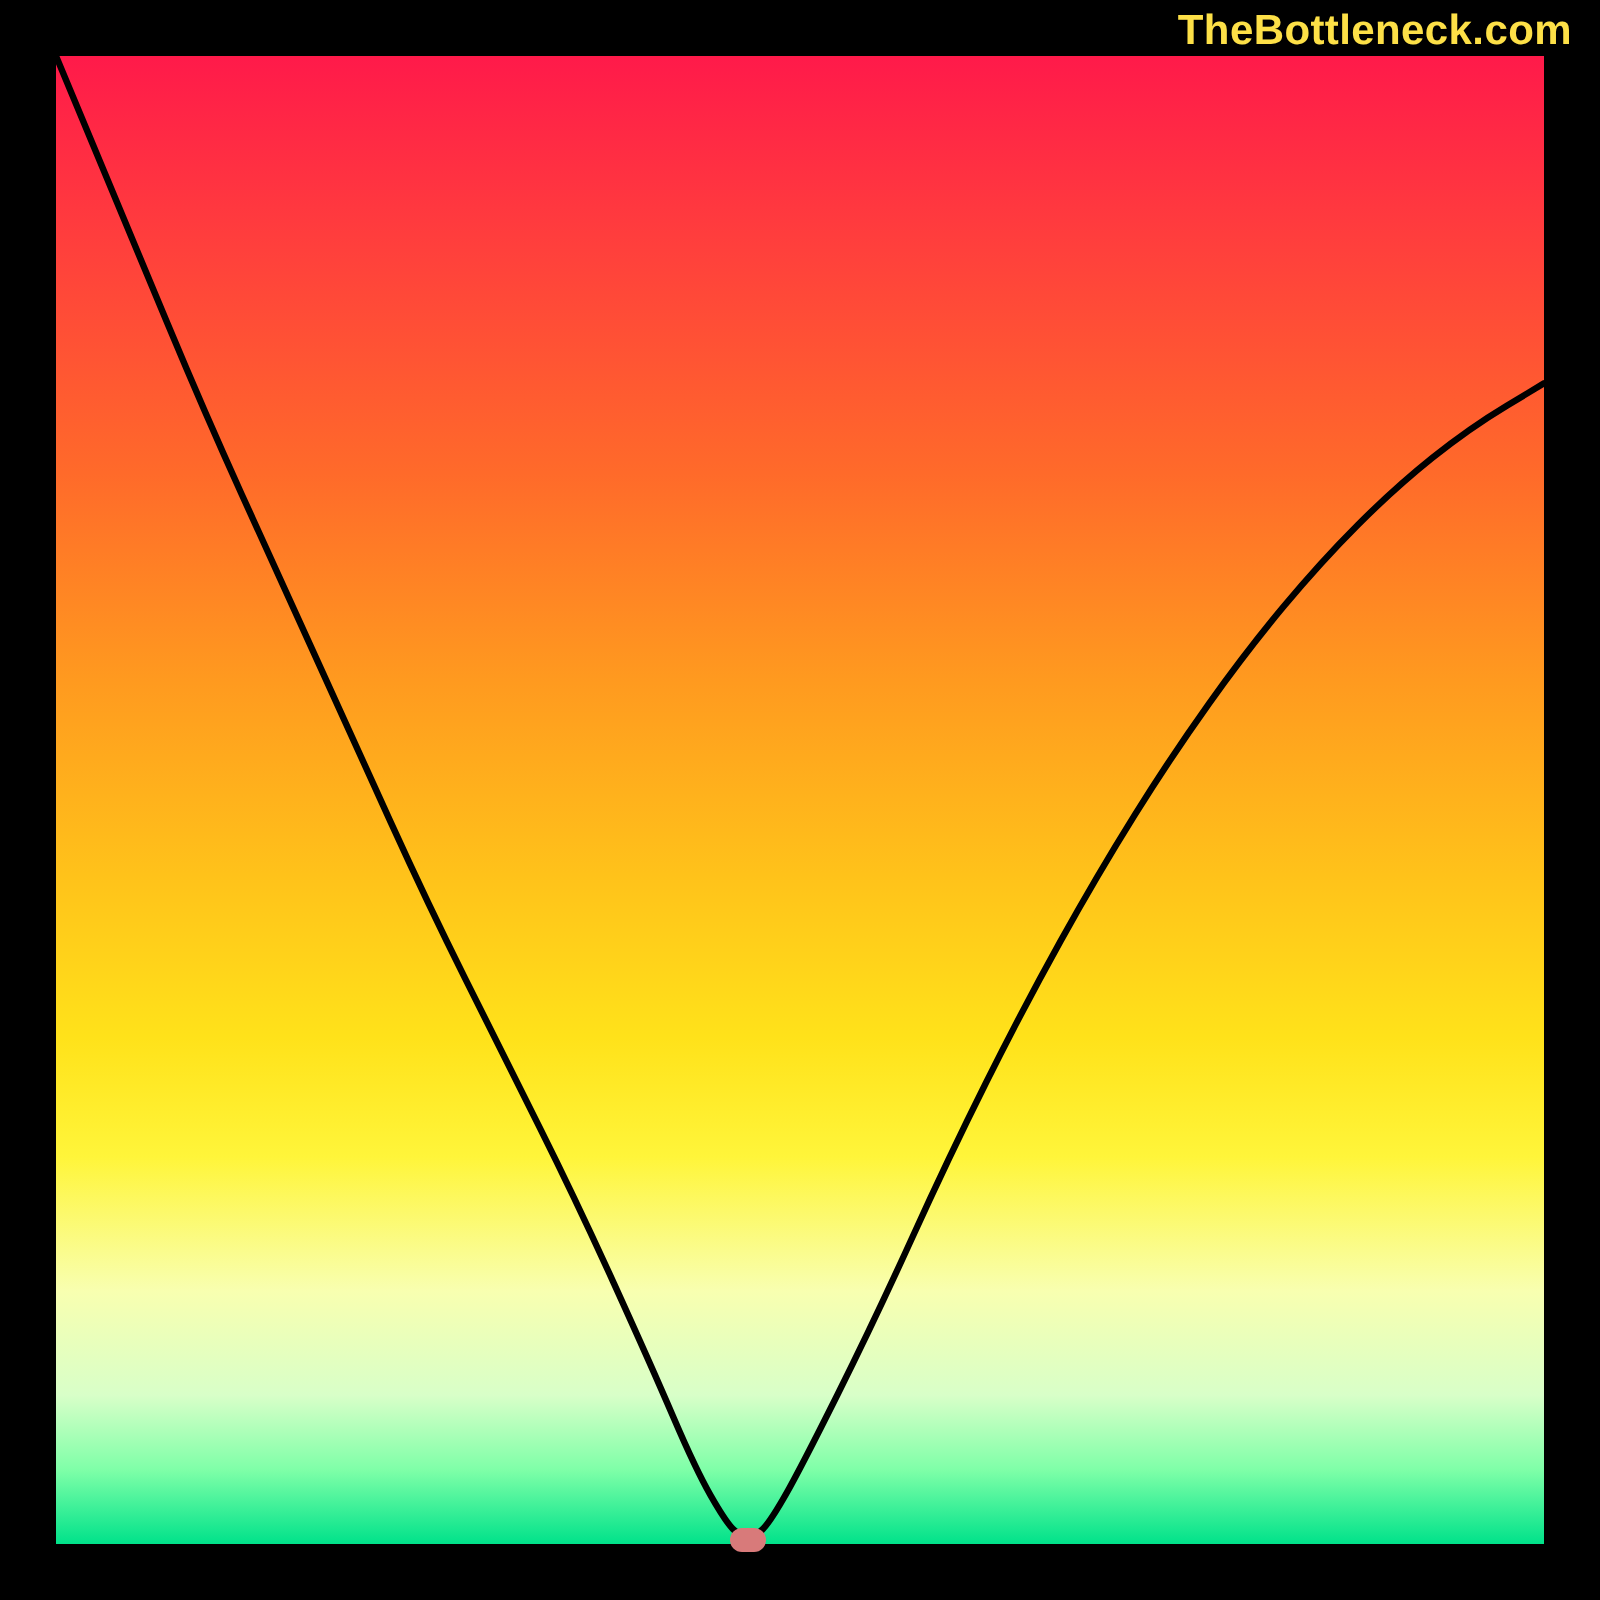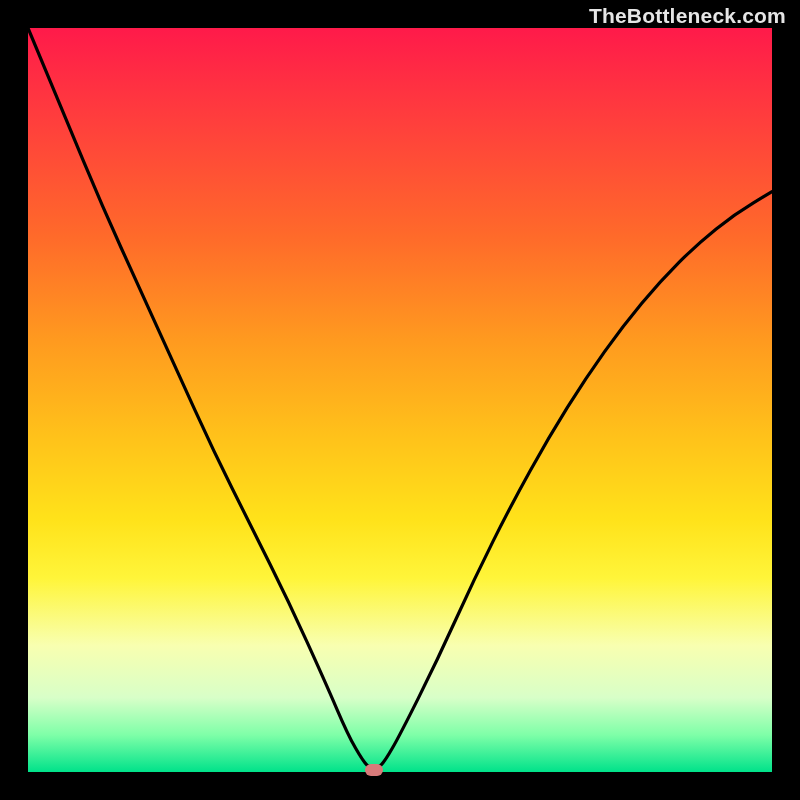--- a/index.html
+++ b/index.html
@@ -44,21 +44,21 @@
     border-radius: 6px;
     background: #d87a7a;
     transform: translate(-50%, -50%);
   }
   .watermark {
     position: absolute;
     top: 4px;
     right: 14px;
     font-family: Arial, Helvetica, sans-serif;
     font-size: 21px;
-    color: #e5e5e5;
+    color: #fde047;
     font-weight: 600;
     letter-spacing: 0.2px;
     user-select: none;
   }
 </style>
 </head>
 <body>
 <div class="frame">
 
   <div class="watermark">TheBottleneck.com</div>

